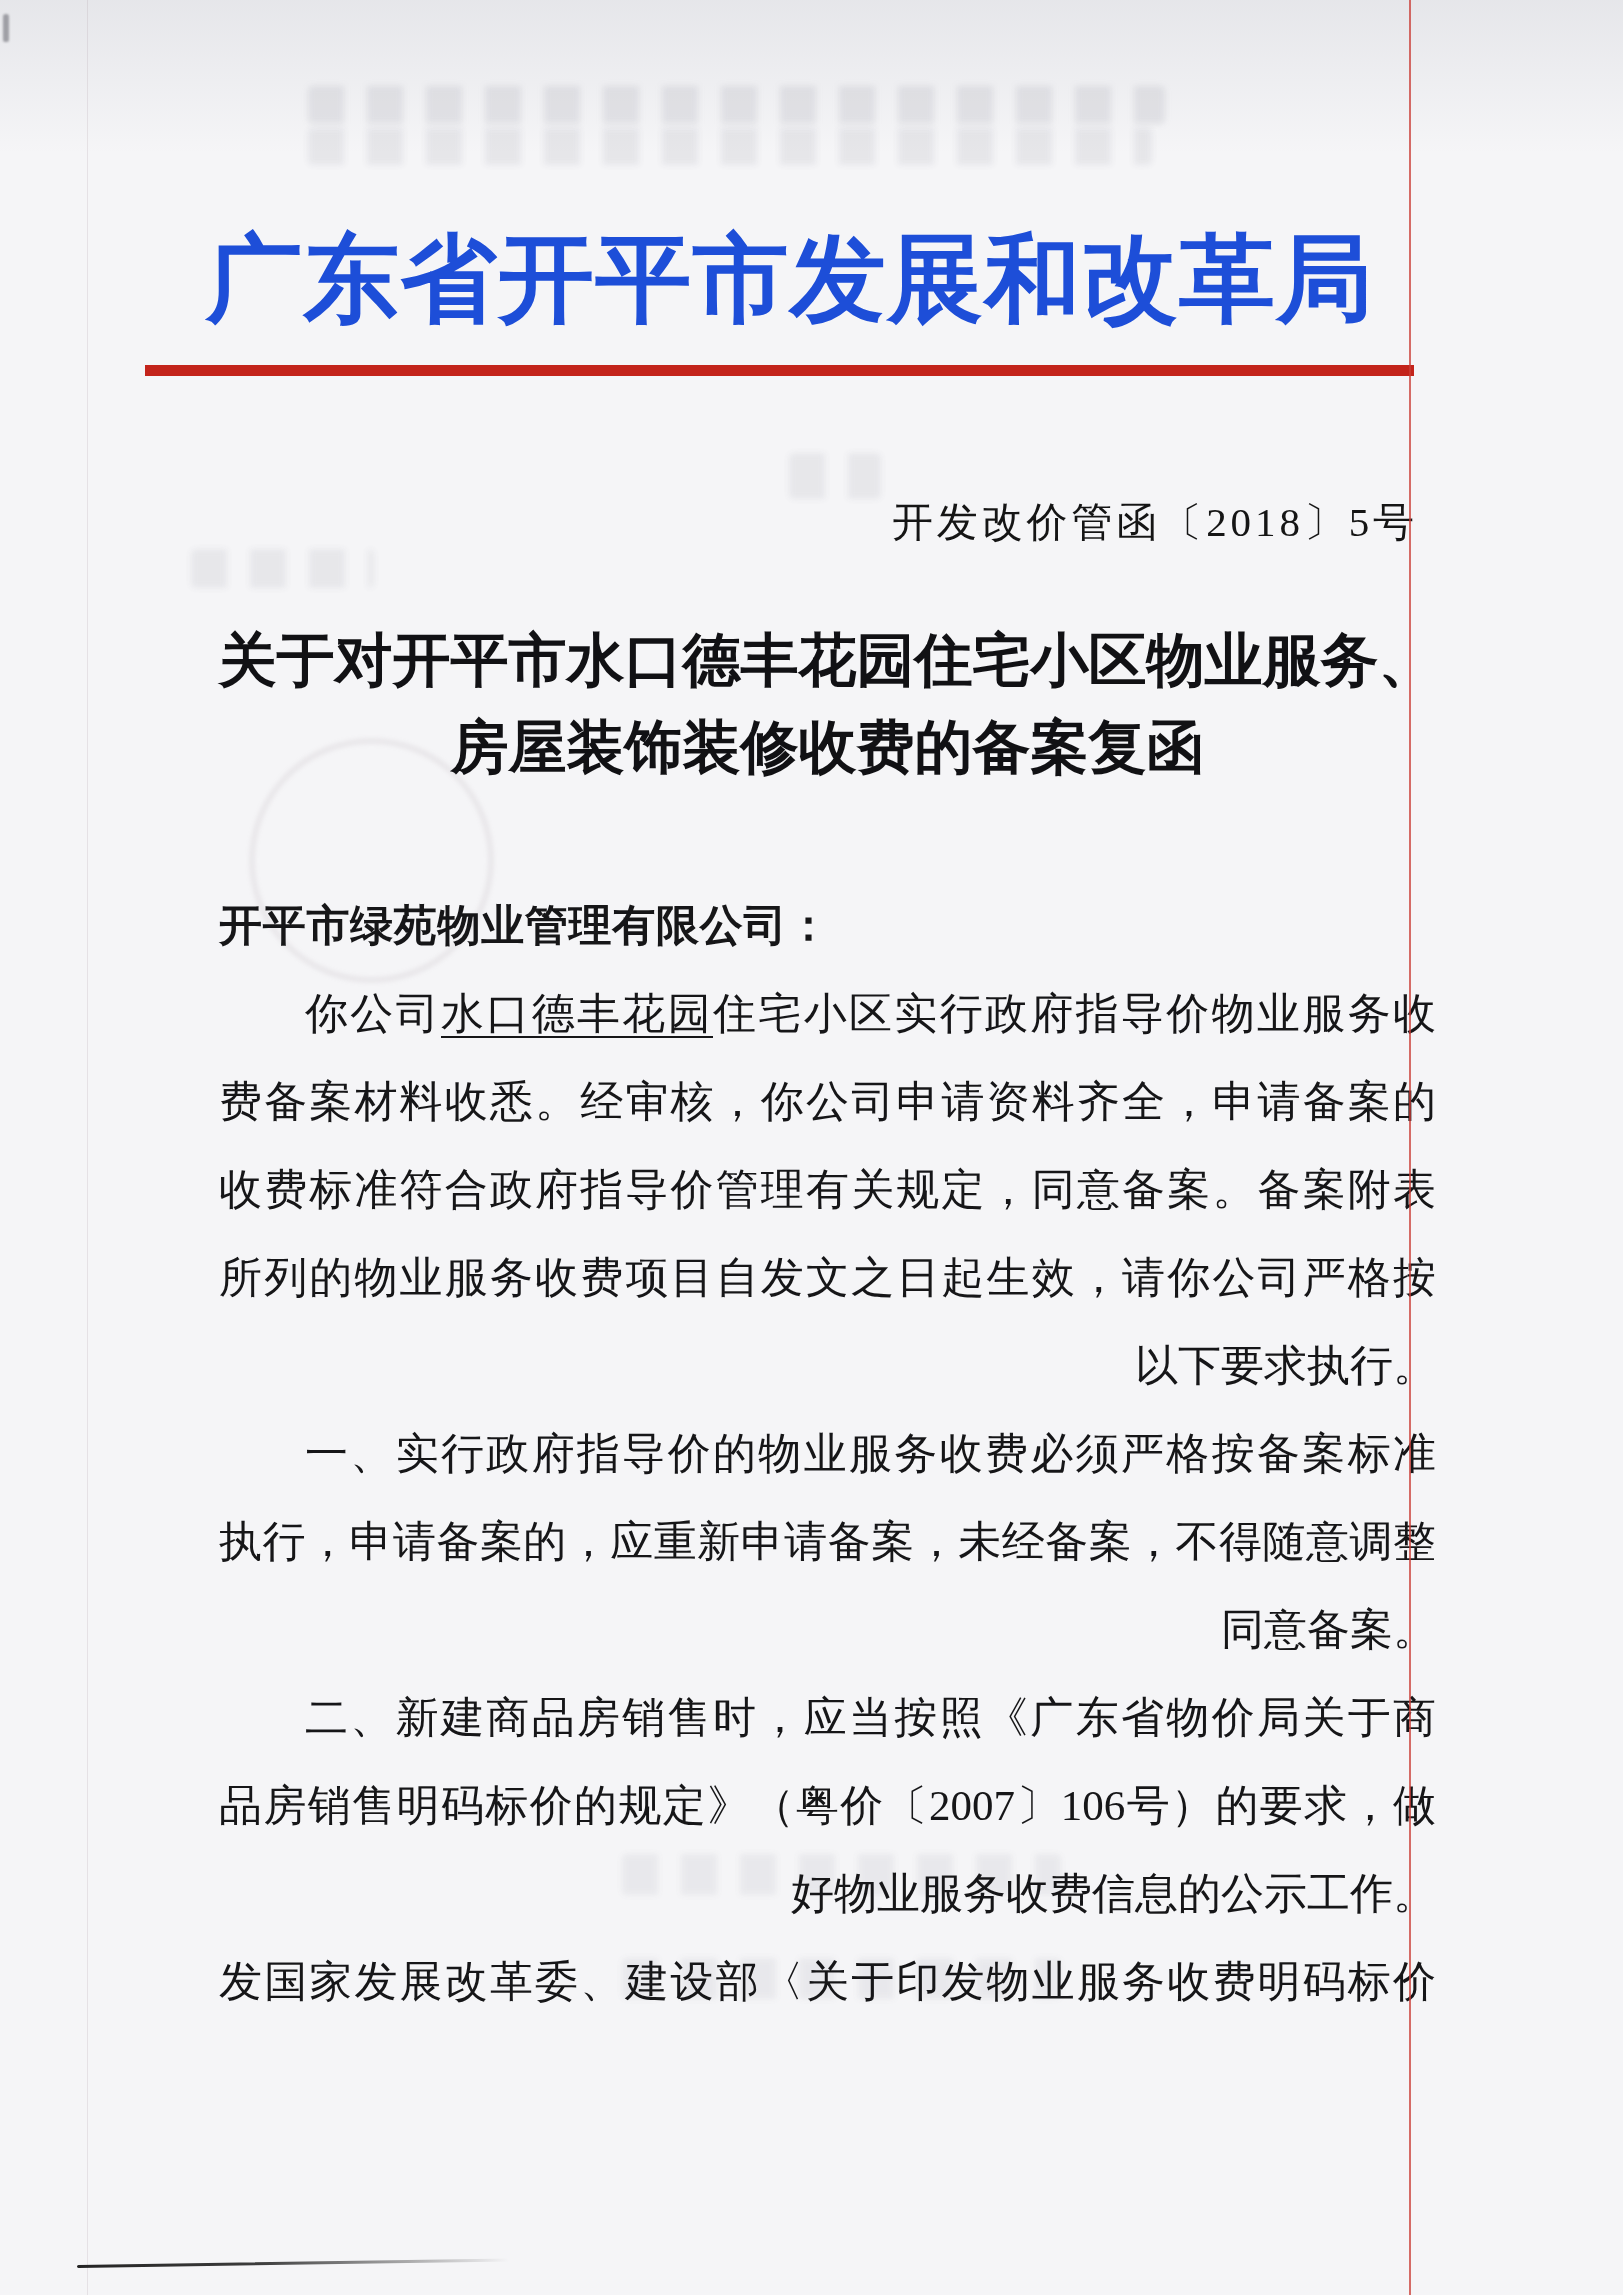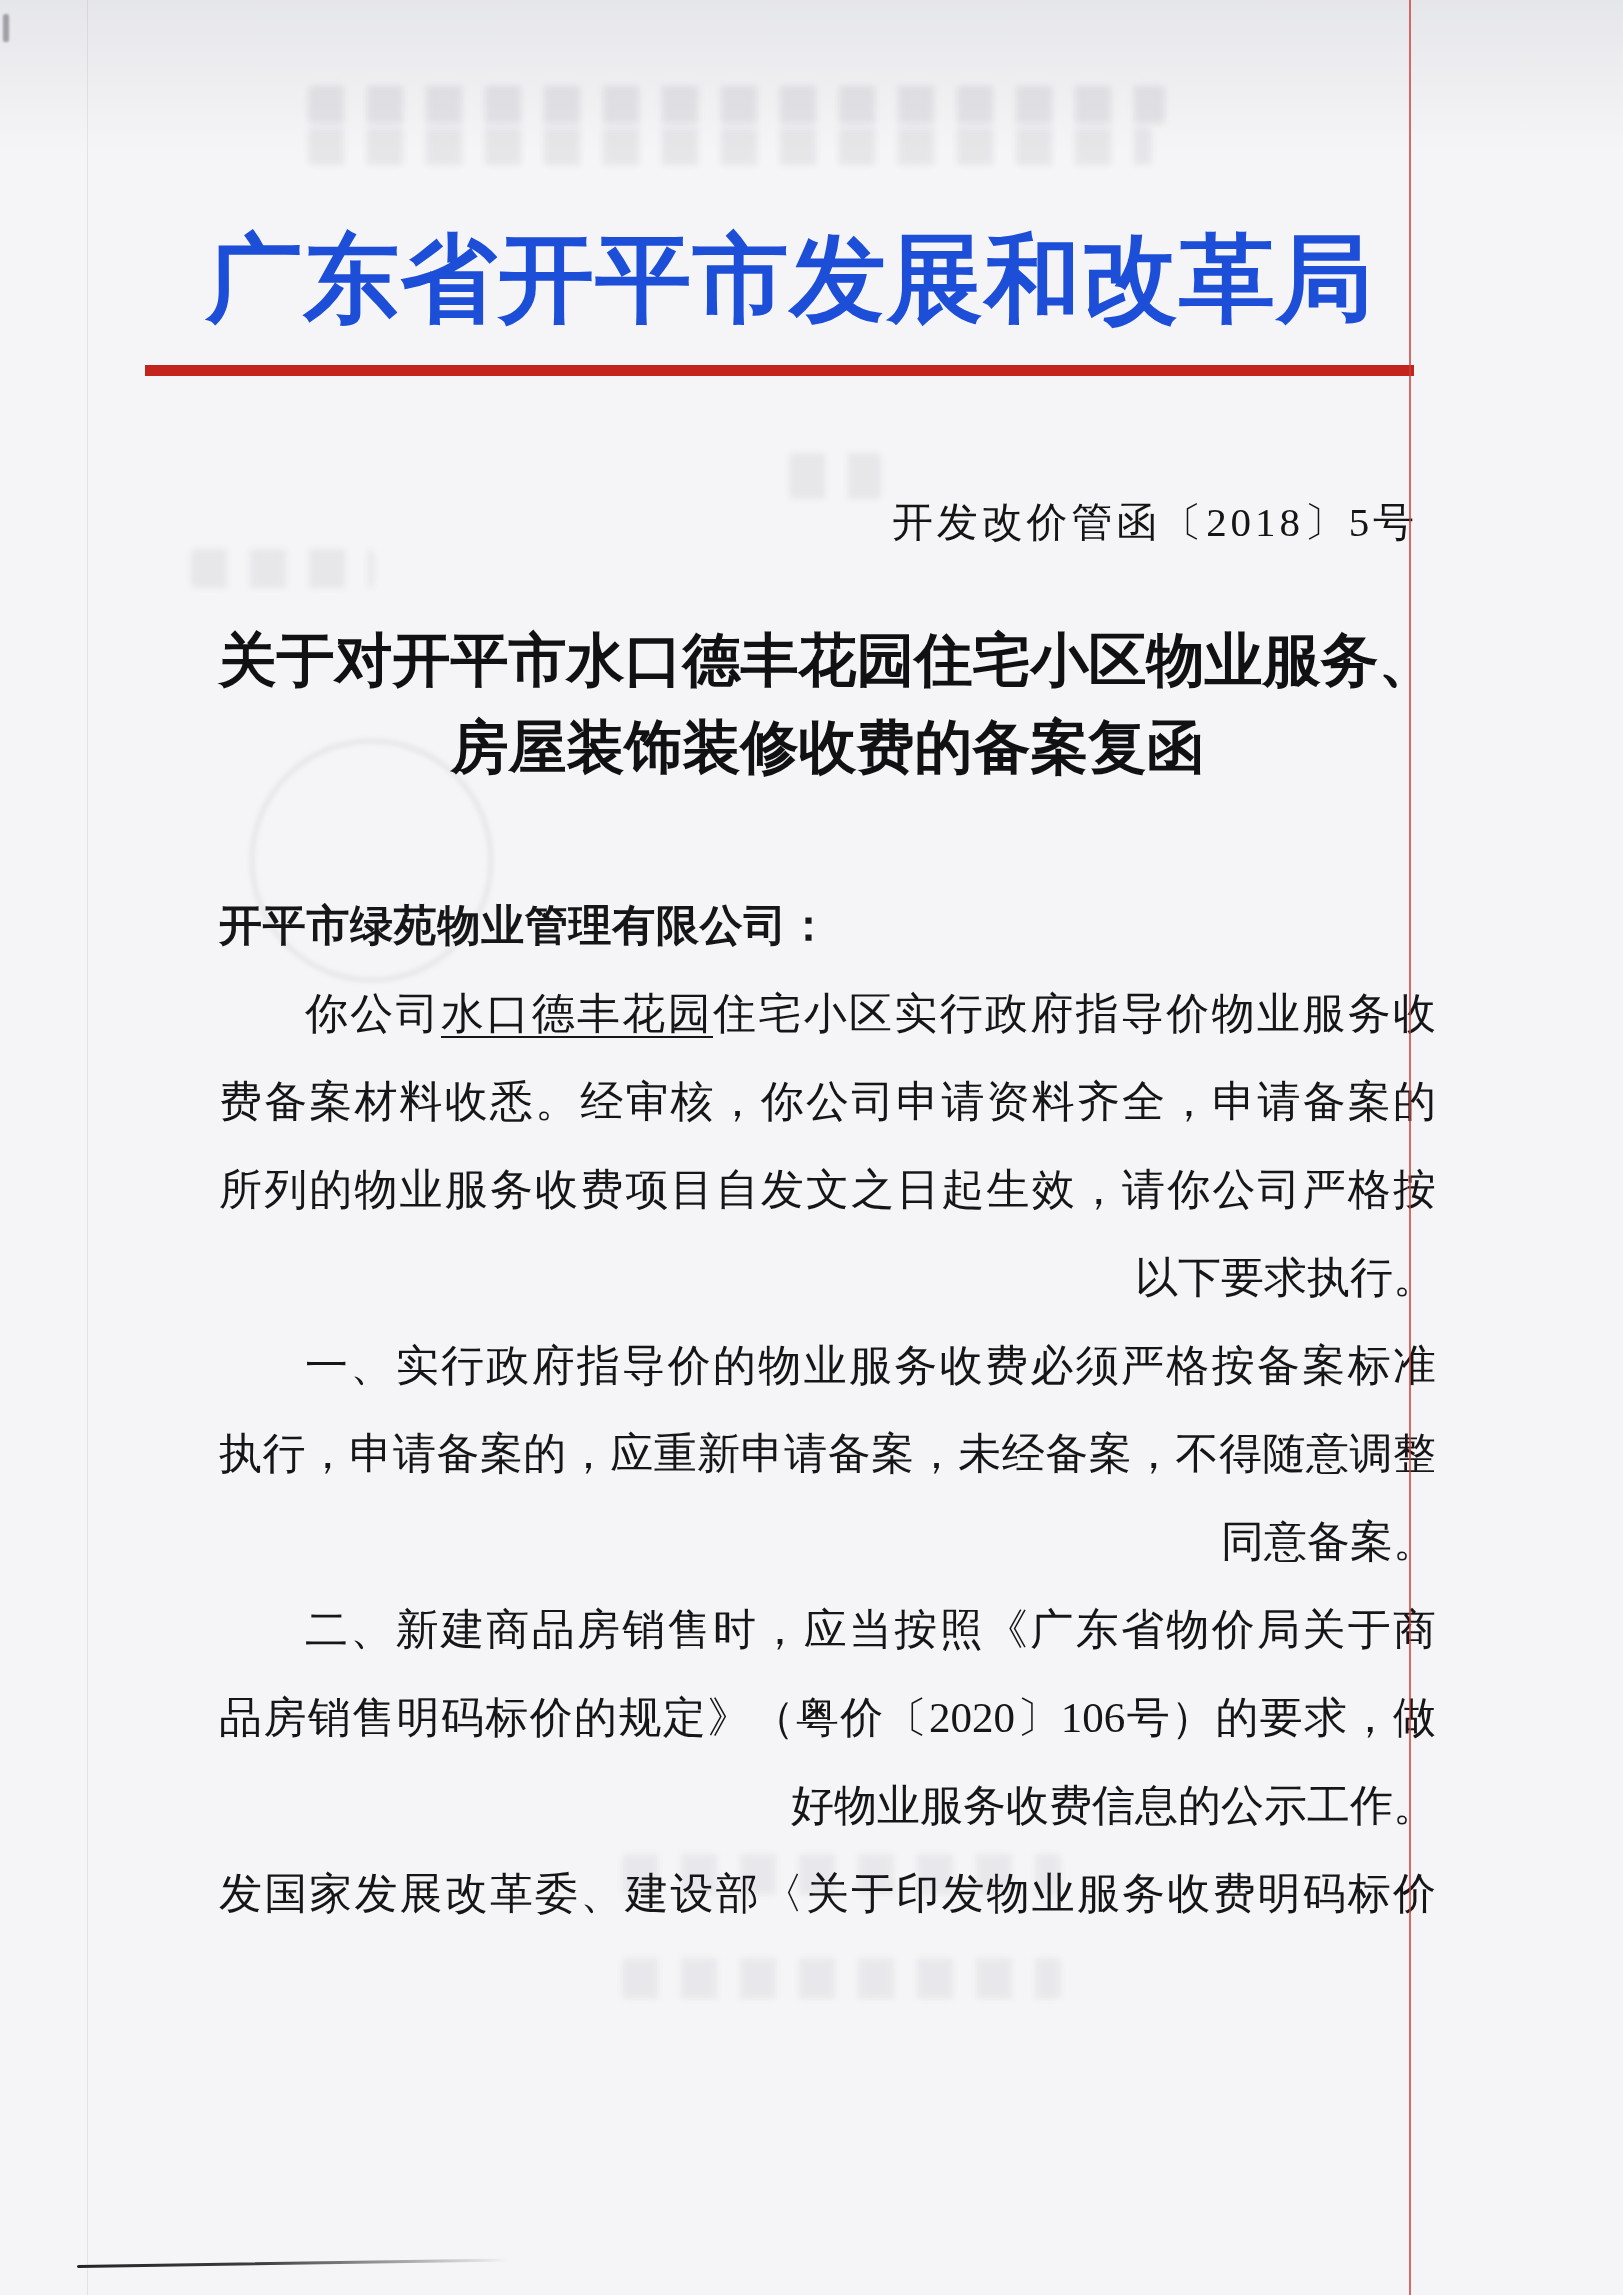--- a/index.html
+++ b/index.html
@@ -110,31 +110,32 @@
   <div>关于对开平市水口德丰花园住宅小区物业服务、</div>
   <div>房屋装饰装修收费的备案复函</div>
 </div>
 
 <div class="body-block">
   <div class="recipient">开平市绿苑物业管理有限公司：</div>
   <div>
       <div>
         <div class="body-line indent justify">你公司<u>水口德丰花园</u>住宅小区实行政府指导价物业服务收</div>
         <div class="body-line justify">费备案材料收悉。经审核，你公司申请资料齐全，申请备案的</div>
+        <div class="body-line justify">收费标准符合政府指导价管理有关规定，同意备案。备案附表</div>
         <div class="body-line justify">所列的物业服务收费项目自发文之日起生效，请你公司严格按</div>
         <div class="body-line">以下要求执行。</div>
       </div>
       <div>
         <div class="body-line indent justify">一、实行政府指导价的物业服务收费必须严格按备案标准</div>
         <div class="body-line justify">执行，申请备案的，应重新申请备案，未经备案，不得随意调整</div>
         <div class="body-line">同意备案。</div>
       </div>
       <div>
         <div class="body-line indent justify">二、新建商品房销售时，应当按照《广东省物价局关于商</div>
-        <div class="body-line justify">品房销售明码标价的规定》（粤价〔2020〕106号）的要求，做</div>
+        <div class="body-line justify">品房销售明码标价的规定》（粤价〔2007〕106号）的要求，做</div>
         <div class="body-line">好物业服务收费信息的公示工作。</div>
       </div>
       <div>
         <div class="body-line justify">发国家发展改革委、建设部〈关于印发物业服务收费明码标价</div>
       </div>
     </div>
 </div>
 
 <div class="faint-vline"></div>
 <div class="red-vline"></div>

